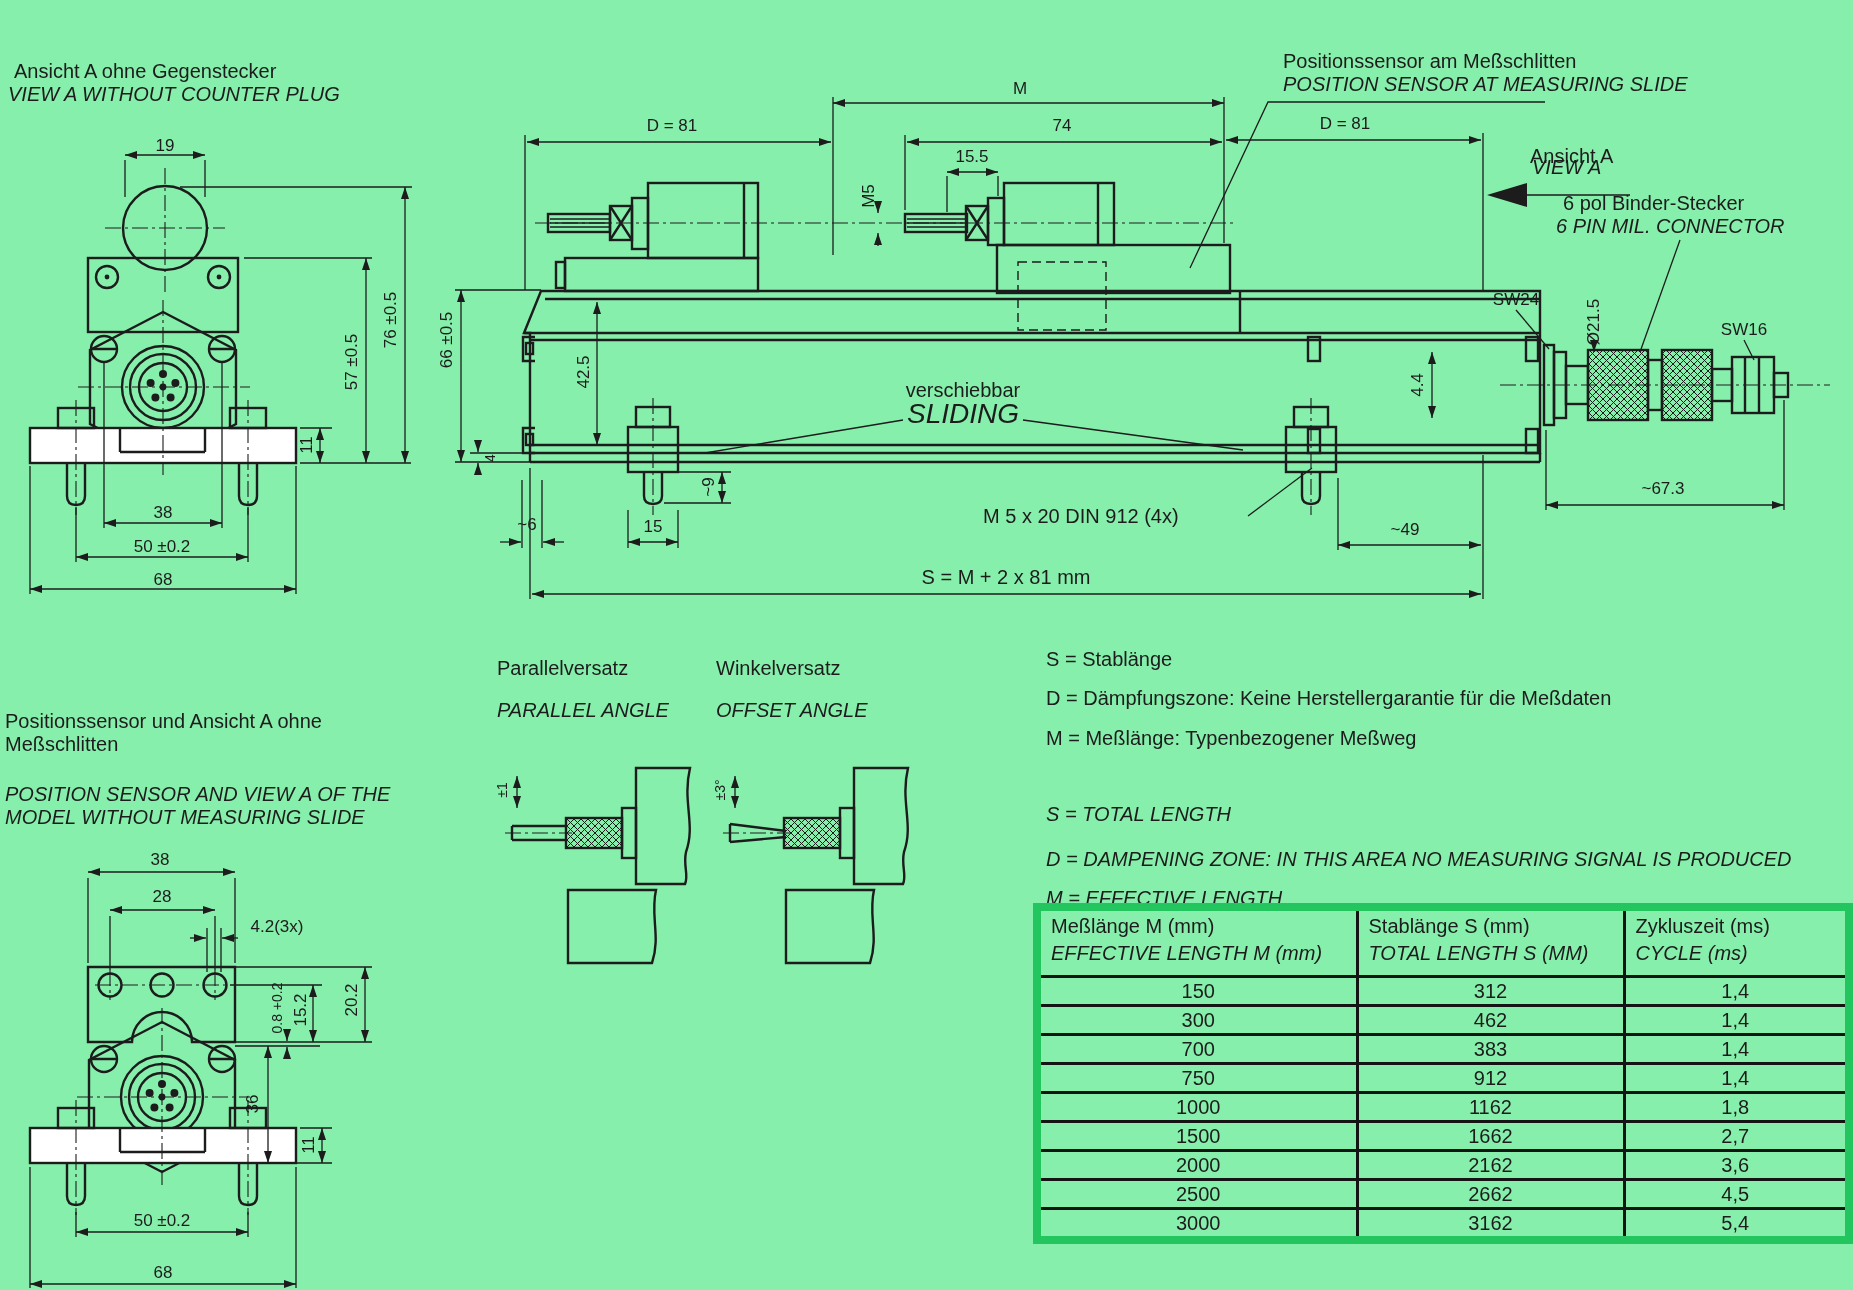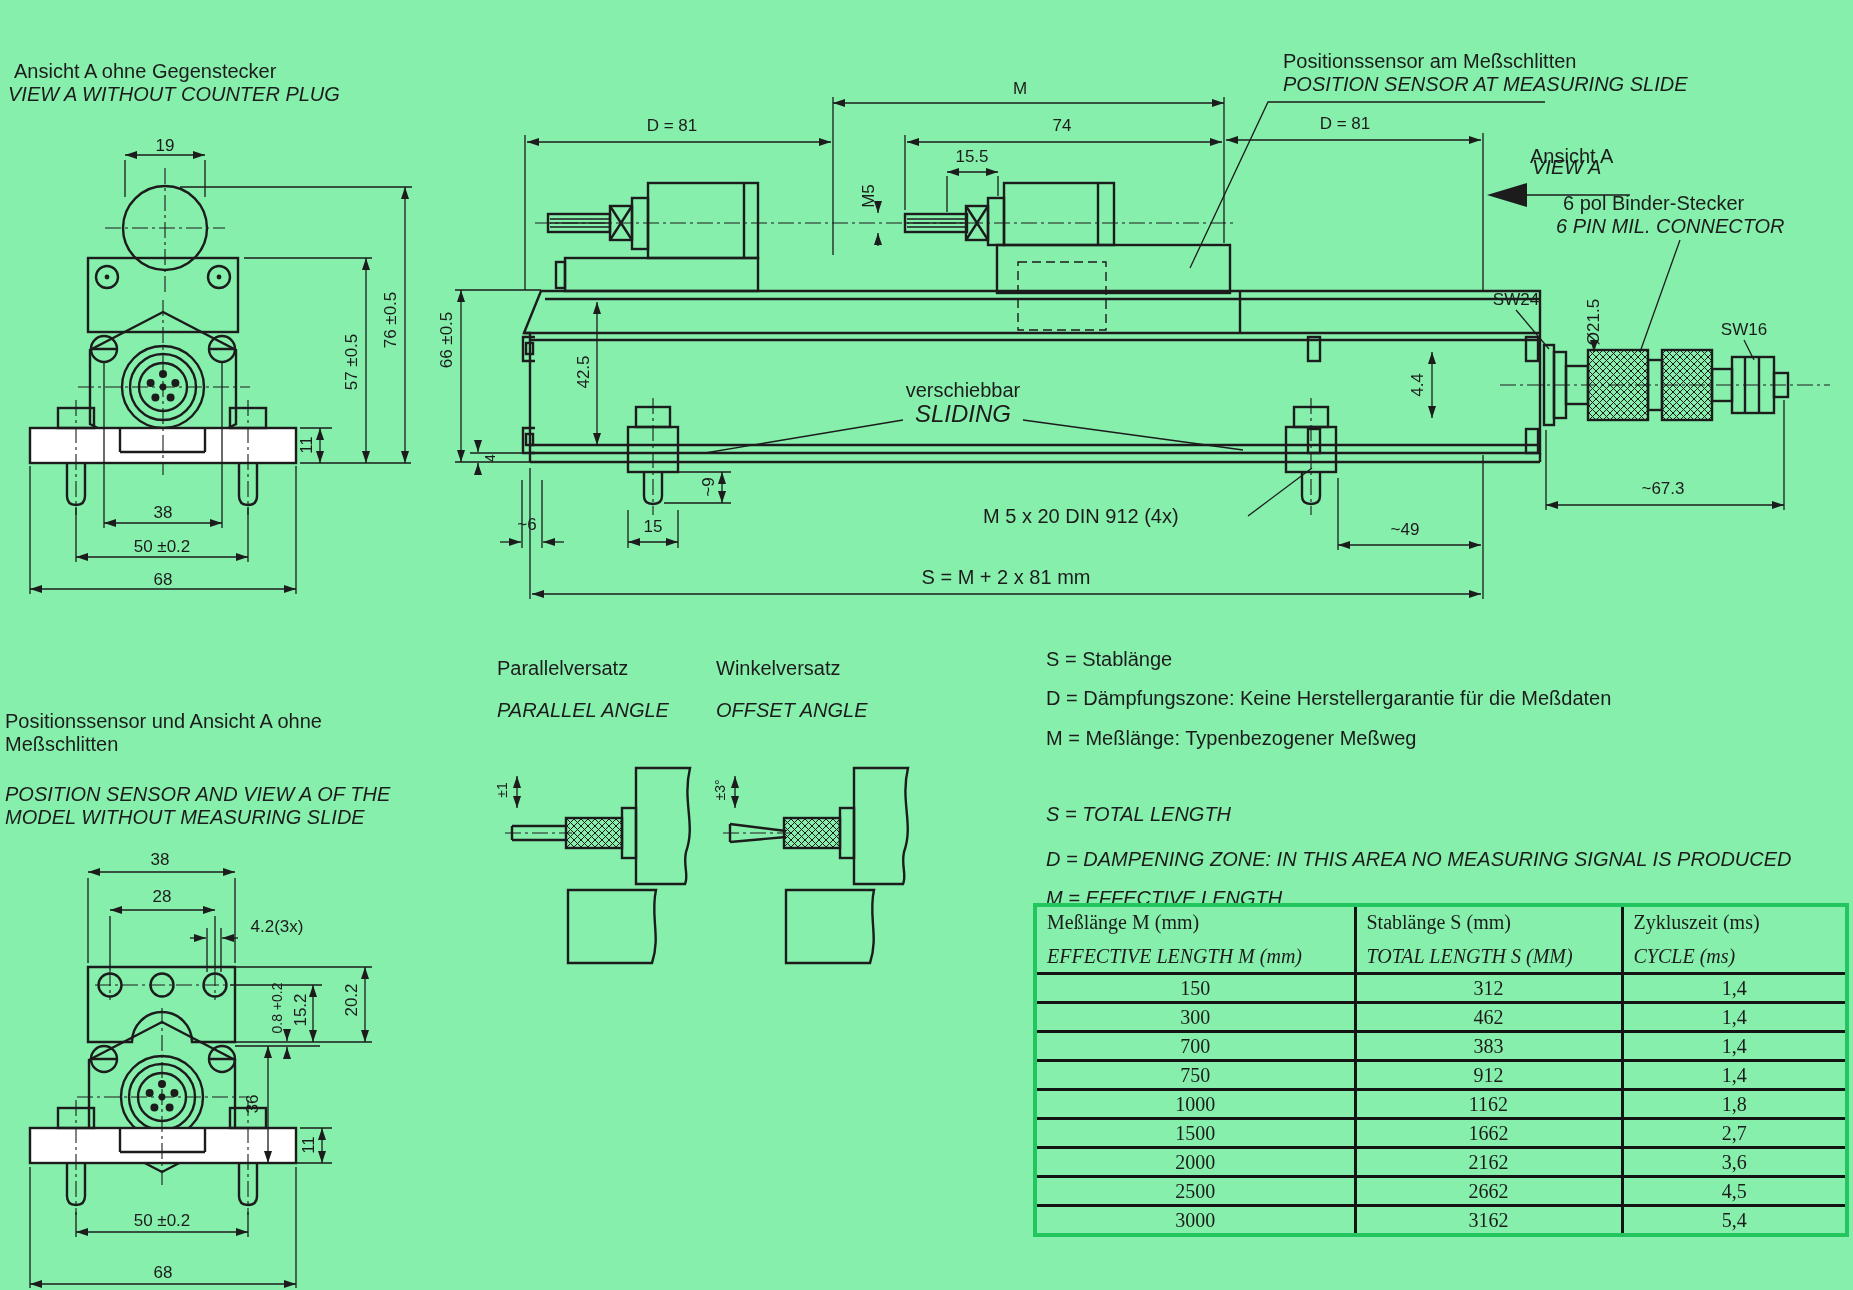--- a/index.html
+++ b/index.html
@@ -6,26 +6,26 @@
   #canvas{position:relative;width:1853px;height:1290px;background:#86efac;overflow:hidden;
           font-family:"Liberation Sans",sans-serif;color:#1c1c1c;}
   svg{position:absolute;left:0;top:0;}
   .lbl{position:absolute;font-size:20px;white-space:nowrap;line-height:1.15;}
   .it{font-style:italic;}
   .dim{position:absolute;font-size:17px;white-space:nowrap;transform:translate(-50%,-50%);}
   .dim.rot{transform:translate(-50%,-50%) rotate(-90deg);}
   .dim.sm{font-size:14px;}
   .wrap{white-space:normal;}
   #spec-table{position:absolute;left:1033px;top:903px;}
-  #spec-table table{border-collapse:collapse;table-layout:fixed;width:812px;border:4px solid #22c55e;font-family:Liberation Serif, serif;}
+  #spec-table table{border-collapse:collapse;table-layout:fixed;width:812px;border:8px solid #22c55e;}
   #spec-table th,#spec-table td{border:3px solid #141414;padding:0;font-weight:normal;}
   #spec-table th{text-align:left;padding:4px 0 4px 10px;height:56px;vertical-align:top;font-size:20px;}
   #spec-table td{text-align:center;height:26px;font-size:20px;}
   .hde{display:block;}
-  .hen{display:block;font-style:italic;margin-top:11px;}
+  .hen{display:block;font-style:italic;margin-top:4px;}
 </style>
 </head>
 <body>
 <div id="canvas">
 
 <svg width="1853" height="1290" viewBox="0 0 1853 1290">
   <defs>
     <marker id="ae" markerWidth="14" markerHeight="10" refX="13" refY="5" orient="auto" markerUnits="userSpaceOnUse">
       <path d="M1,1 L13,5 L1,9 Z" fill="#1c1c1c"></path>
     </marker>
@@ -264,21 +264,21 @@
 <div class="dim" style="left:653px;top:527px;">15</div>
 <div class="dim rot" style="left:709px;top:487px;">~9</div>
 <div class="dim rot" style="left:1418px;top:385px;">4.4</div>
 <div class="dim" style="left:1516px;top:300px;">SW24</div>
 <div class="dim rot" style="left:1594px;top:322px;">Ø21.5</div>
 <div class="dim" style="left:1744px;top:330px;">SW16</div>
 <div class="dim" style="left:1405px;top:530px;">~49</div>
 <div class="dim" style="left:1663px;top:489px;">~67.3</div>
 <div class="dim" style="left:1006px;top:577px;font-size:20px;">S = M + 2 x 81 mm</div>
 <div class="dim" style="left:963px;top:390px;font-size:20px;">verschiebbar</div>
-<div class="dim it" style="left:963px;top:414px;font-size:24px;">SLIDING</div>
+<div class="dim it" style="left:963px;top:414px;font-size:28px;">SLIDING</div>
 <div class="lbl" style="left:983px;top:505px;">M 5 x 20 DIN 912 (4x)</div>
 
 <div class="lbl" style="left:497px;top:657px;">Parallelversatz</div>
 <div class="lbl it" style="left:497px;top:699px;">PARALLEL ANGLE</div>
 <div class="lbl" style="left:716px;top:657px;">Winkelversatz</div>
 <div class="lbl it" style="left:716px;top:699px;">OFFSET ANGLE</div>
 <div class="dim rot sm" style="left:502px;top:790px;">±1</div>
 <div class="dim rot sm" style="left:720px;top:790px;">±3°</div>
 
 <div class="lbl" style="left:1046px;top:648px;">S = Stablänge</div>

